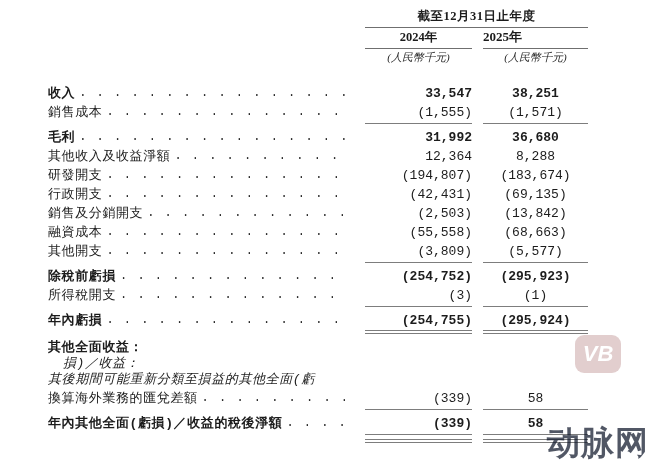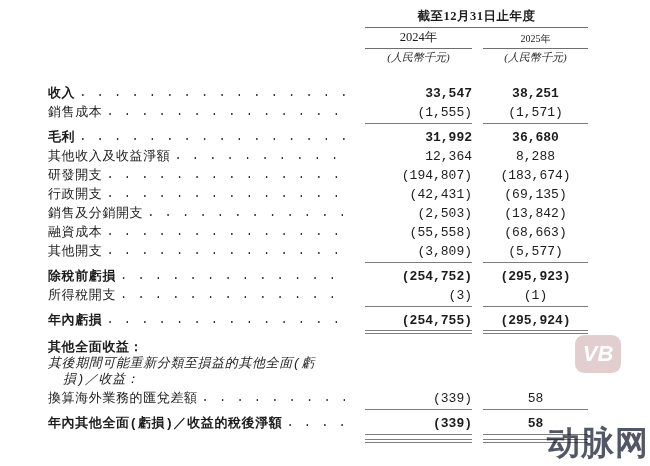--- a/index.html
+++ b/index.html
@@ -4,35 +4,36 @@
 <style>
   * { margin:0; padding:0; box-sizing:border-box; }
   html,body { background:#ffffff; }
   .page {
     position:relative;
     width:650px; height:466px;
     background:#ffffff;
     font-family:"Liberation Serif","DejaVu Serif",serif;
     color:#1c1c1c;
     overflow:hidden;
+    border-radius:31px;
   }
   .table { padding-left:48px; }
 
   
   .t-header { padding-top:8px; }
   .hdr-cols { margin-left:317px; width:223px; }
   .period-title {
     height:17px; text-align:center;
     font-weight:700; font-size:12.5px; line-height:16px;
     letter-spacing:0.5px;
   }
   .period-rule { border-top:1.2px solid #6f6f6f; margin-top:2px; }
   .year-row { display:flex; height:16px; margin-top:2px; align-items:flex-end; }
-  .year-c1 { width:107px; text-align:center; font-weight:400; font-size:12.5px; }
-  .year-c2 { width:105px; margin-left:11px; text-align:center; font-weight:400; font-size:10px; }
+  .year-c1 { width:107px; text-align:center; font-weight:700; font-size:12.5px; }
+  .year-c2 { width:105px; margin-left:11px; text-align:left; font-weight:700; font-size:13px; }
   .year-rule-row { display:flex; margin-top:2px; }
   .yr1 { width:107px; border-top:1.2px solid #6f6f6f; }
   .yr2 { width:105px; margin-left:11px; border-top:1.2px solid #6f6f6f; }
   .unit-row { display:flex; height:15px; margin-top:1px; align-items:flex-end; }
   .unit-c1 { width:107px; text-align:center; font-style:italic; font-size:11px; color:#2a2a2a; }
   .unit-c2 { width:105px; margin-left:11px; text-align:center; font-style:italic; font-size:11px; color:#2a2a2a; }
 
   
   .rows { margin-top:17px; }
   .row { display:flex; height:19px; align-items:flex-end; font-size:13px; line-height:15px;font-family:Liberation Mono, monospace; }
@@ -256,32 +257,32 @@
 
       <div class="row bold">
         <div class="lbl">
             <span class="txt">其他全面收益：</span>
           </div>
         <div class="c1"></div>
           <div class="gapcol"></div>
           <div class="c2"></div>
       </div>
 
+      <div class="row italic indent tight">
+        <div class="lbl">
+            <span class="txt">損)／收益：</span>
+          </div>
+        <div class="c1"></div>
+          <div class="gapcol"></div>
+          <div class="c2"></div>
+      </div>
+
       <div class="row italic tight">
         <div class="lbl">
             <span class="txt">其後期間可能重新分類至損益的其他全面(虧</span>
-          </div>
-        <div class="c1"></div>
-          <div class="gapcol"></div>
-          <div class="c2"></div>
-      </div>
-
-      <div class="row italic indent tight">
-        <div class="lbl">
-            <span class="txt">損)／收益：</span>
           </div>
         <div class="c1"></div>
           <div class="gapcol"></div>
           <div class="c2"></div>
       </div>
 
       <div class="row">
         <div class="lbl">
             <span class="txt">換算海外業務的匯兌差額</span>
             <span class="leader"></span>

